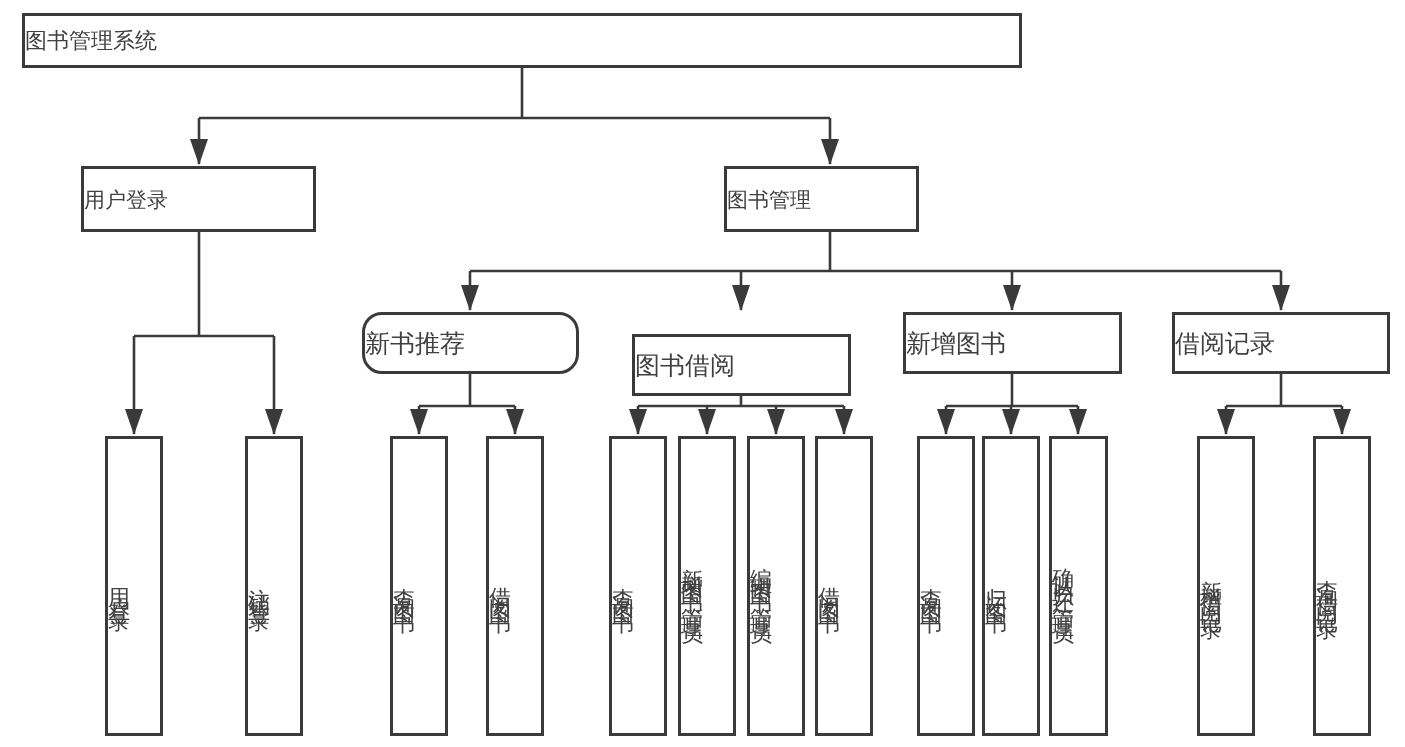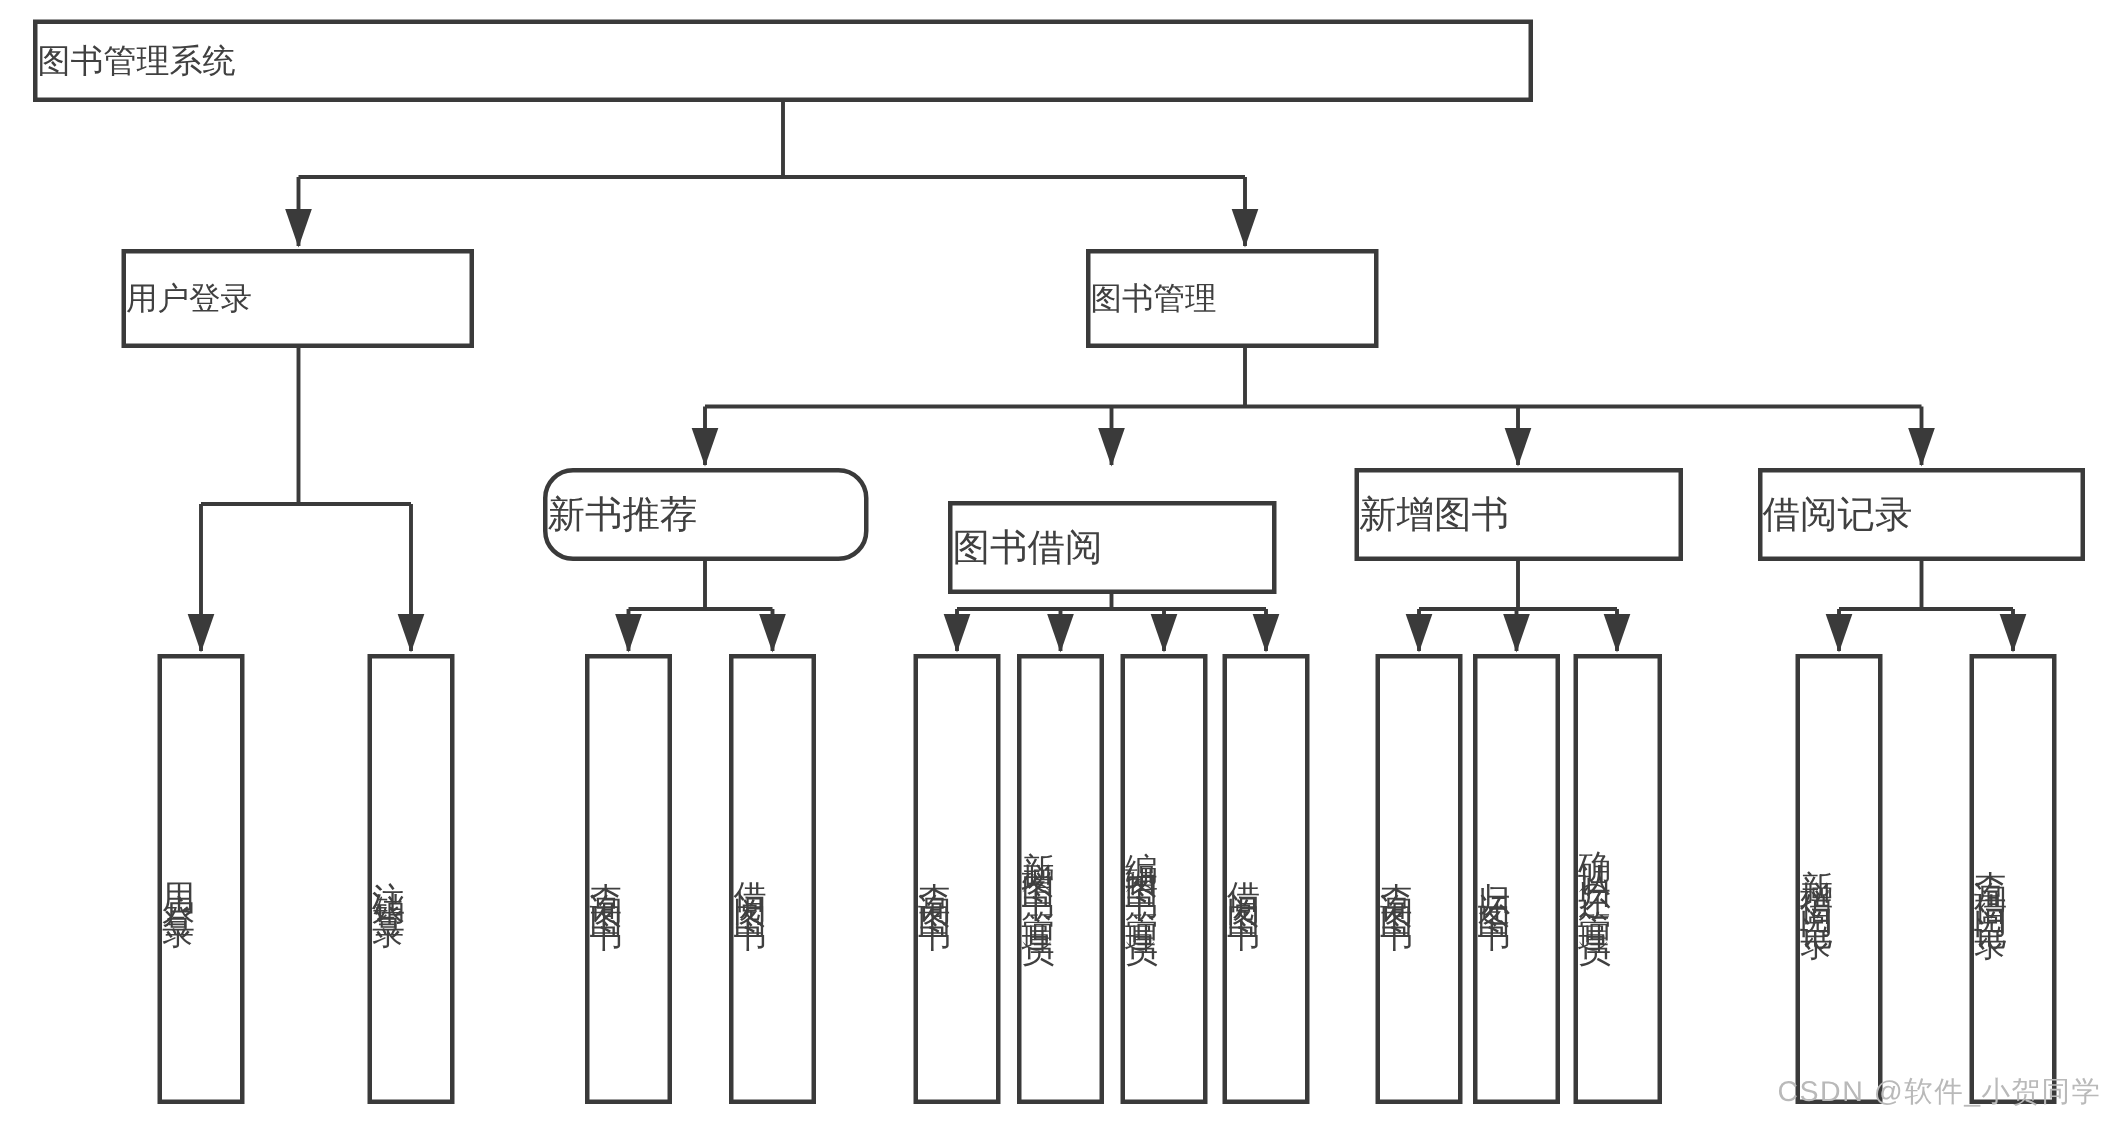--- a/index.html
+++ b/index.html
@@ -168,15 +168,14 @@
     <span>确认归还（管理员）</span>
   </div>
 
   <div class="node leaf" style="left:1197px; top:436px; width:58px; height:300px;">
     <span>新增借阅记录</span>
   </div>
   <div class="node leaf" style="left:1313px; top:436px; width:58px; height:300px;">
     <span>查询借阅记录</span>
   </div>
 
-  <div class="watermark">CSDN @软件_小贺同学</div>
 
 </div>
 
 </body></html>

